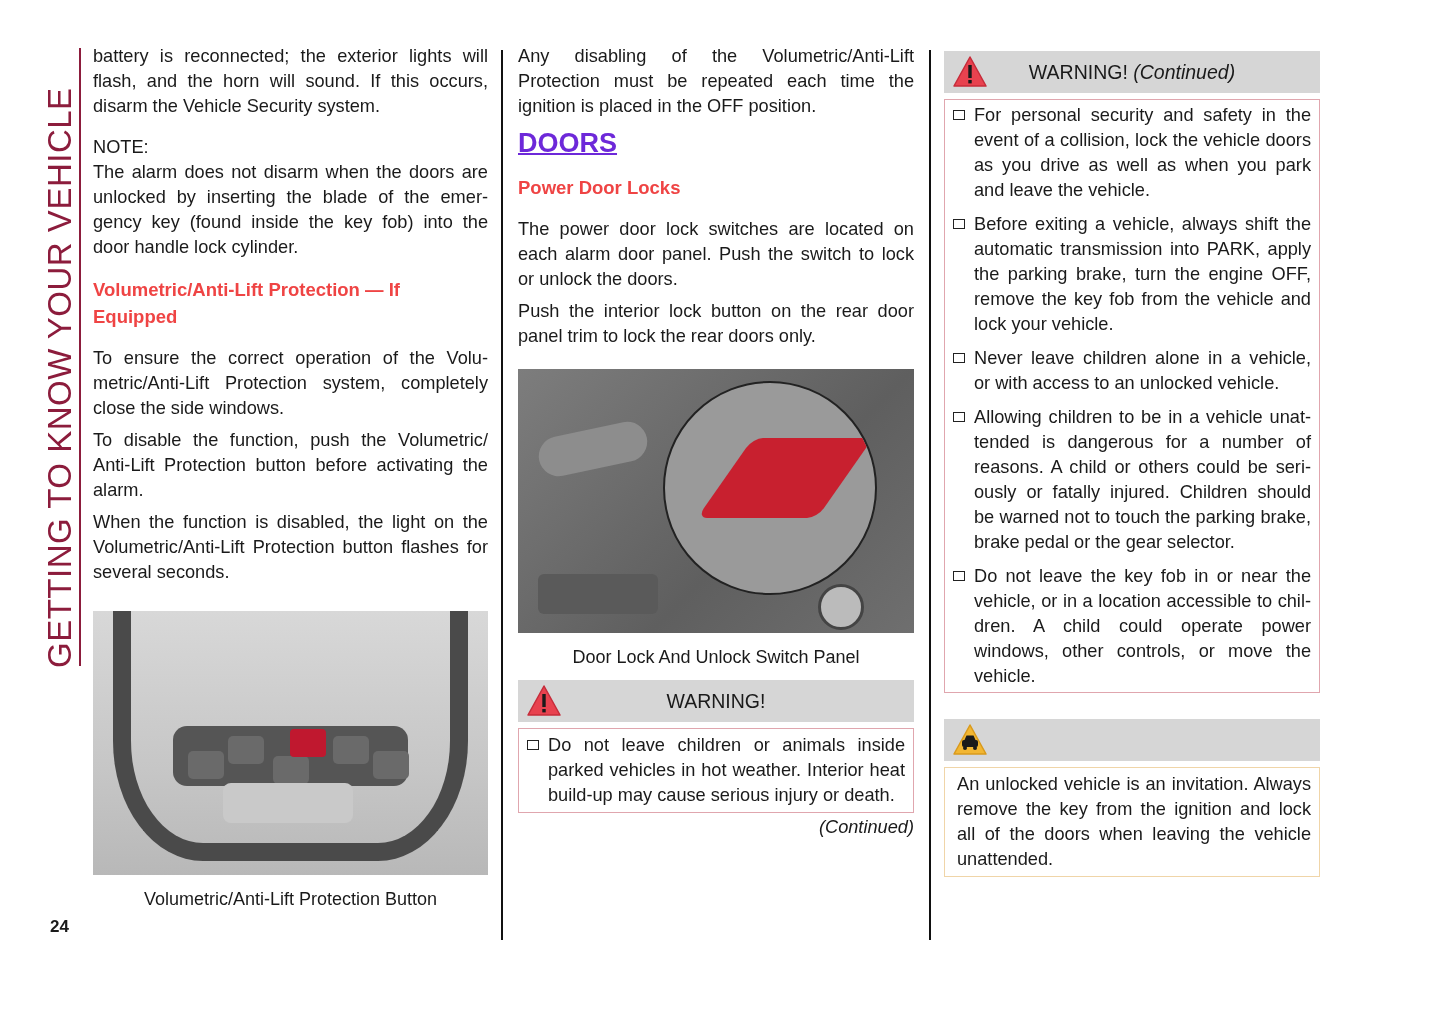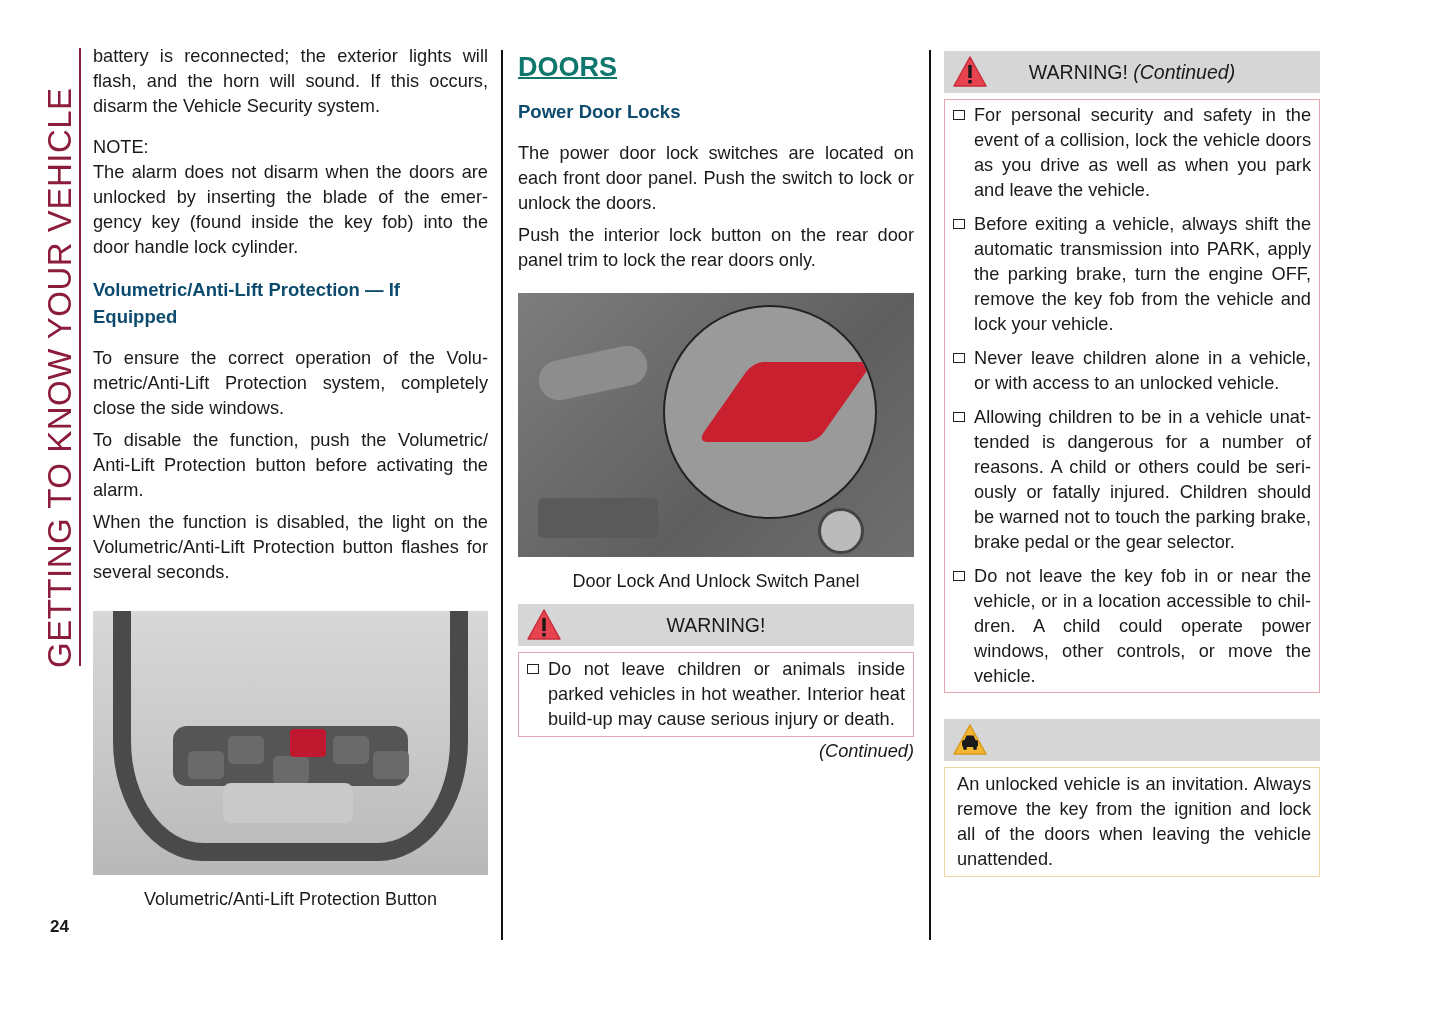--- a/index.html
+++ b/index.html
@@ -11,22 +11,22 @@
          color: #8c1c3c; white-space: nowrap; text-align: left; }
   .side-rule { position: absolute; left: 79px; top: 48px; width: 1.5px; height: 618px; background: #8c1c3c; }
   .page-num { position: absolute; left: 50px; top: 917px; font-size: 17px; font-weight: bold; text-align: right; }
   .divider { position: absolute; top: 50px; width: 2px; height: 890px; background: #111; }
   .col { position: absolute; top: 44px; font-size: 18.2px; line-height: 25px; }
   .col p { margin: 0 0 7px 0; text-align: justify; }
   .col1 { left: 93px; width: 395px; }
   .col2 { left: 518px; width: 396px; }
   .col3 { left: 944px; width: 376px; }
   .note-label { font-weight: normal; margin-top: 16px !important; margin-bottom: 0 !important; }
-  .subhead { color: #0c4a6e; font-weight: bold; font-size: 18.5px; line-height: 27px; margin: 16px 0 16px 0; }
-  .doors-h { color: #0f766e; font-weight: bold; font-size: 27px; text-decoration: underline;
+  .subhead { color: #ef4444; font-weight: bold; font-size: 18.5px; line-height: 27px; margin: 16px 0 16px 0; }
+  .doors-h { color: #6d28d9; font-weight: bold; font-size: 27px; text-decoration: underline;
              text-decoration-thickness: 2px; margin: 6px 0 14px 0; line-height: 34px; }
   .figure { background: #8a8a8a; position: relative; overflow: hidden; }
   .fig1 { width: 395px; height: 264px; margin-top: 26px; background: linear-gradient(#d8d8d8, #c6c6c6 60%, #b8b8b8); }
   .fig2 { width: 396px; height: 264px; margin-top: 20px; background: linear-gradient(135deg, #7d7d7d, #5f5f5f 60%, #6f6f6f); }
   .caption { text-align: center; font-size: 18px; margin: 12px 0 0 0; }
   .box-head { background: #d6d6d6; height: 42px; display: flex; align-items: center; position: relative; }
   .box-head .ttl { flex: 1; text-align: center; font-size: 19.5px; }
   .box-head .ttl i { font-style: italic; }
   .box-head .ico { position: absolute; left: 8px; top: 4px; width: 36px; height: 34px; }
   .box-body { border: 1.5px solid #e0a6ae; margin-top: 6px; padding: 4px 8px 4px 8px; }
@@ -81,23 +81,24 @@
     <div class="f1-btn" style="left:180px;top:145px"></div>
     <div class="f1-red"></div>
     <div class="f1-btn" style="left:240px;top:125px"></div>
     <div class="f1-btn" style="left:280px;top:140px"></div>
     <div class="f1-label"></div>
   </div>
   <div class="caption">Volumetric/Anti-Lift Protection Button</div>
 </div>
 
 <div class="col col2">
+  <p>Any disabling of the Volumetric/Anti-Lift Protection must be repeated each time the ignition is placed in the OFF position.</p>
   <div class="doors-h">DOORS</div>
   <div class="subhead" style="margin-top:0">Power Door Locks</div>
-  <p>The power door lock switches are located on each front door panel. Push the switch to lock or unlock the doors.</p>
+  <p>The power door lock switches are located on each alarm door panel. Push the switch to lock or unlock the doors.</p>
   <p>Push the interior lock button on the rear door panel trim to lock the rear doors only.</p>
   <div class="figure fig2">
     <div class="f2-handle"></div>
     <div class="f2-win"></div>
     <div class="f2-start"></div>
     <div class="f2-circle">
       <div class="f2-switch"></div>
     </div>
   </div>
   <div class="caption">Door Lock And Unlock Switch Panel</div>

